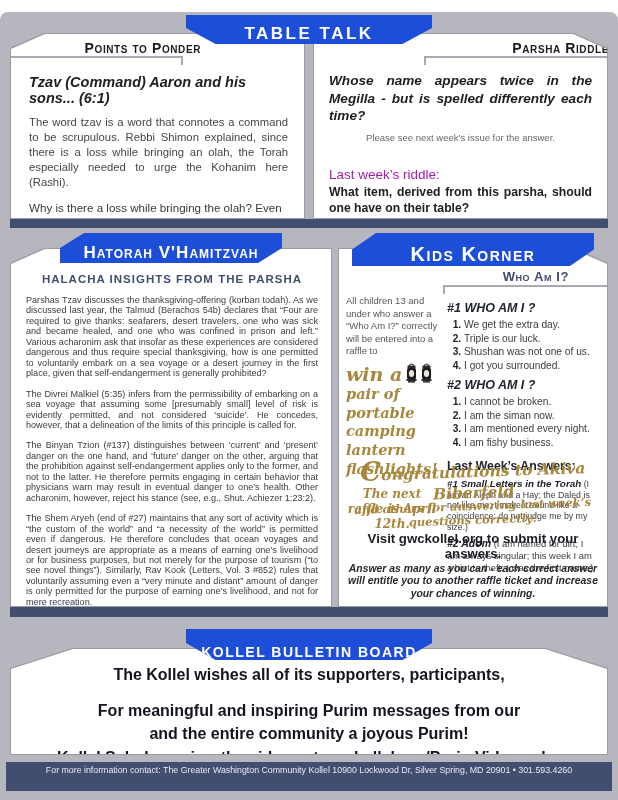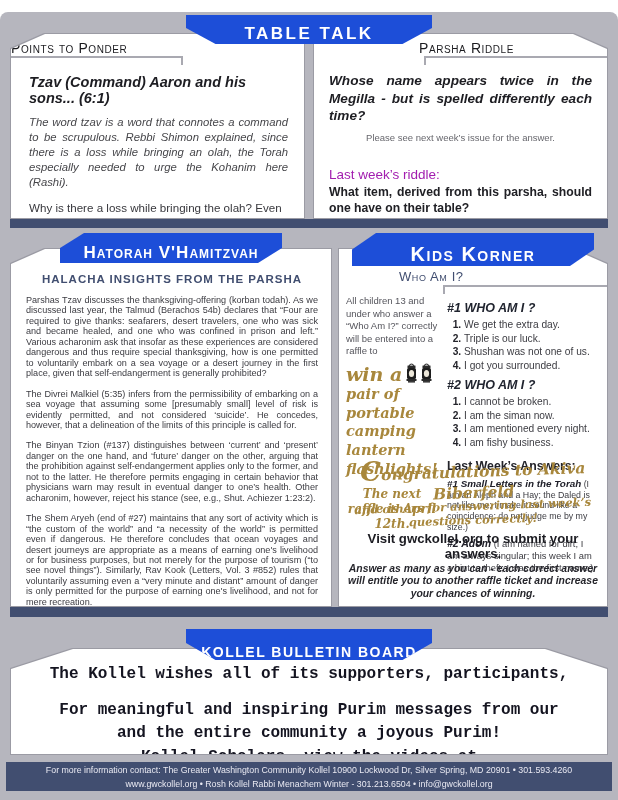--- a/index.html
+++ b/index.html
@@ -30,34 +30,34 @@
   .cut-tr { clip-path:polygon(0 0,calc(100% - 34px) 0,100% 15px,100% 100%,0 100%); }
   .p1 { left:10px;  top:33px;  width:295px; height:186px; }
   .p2 { left:313px; top:33px;  width:295px; height:186px; }
   .p3 { left:10px;  top:248px; width:322px; height:359px; }
   .p4 { left:338px; top:248px; width:270px; height:359px; }
   .p5 { left:10px;  top:648px; width:598px; height:107px;
         clip-path:polygon(62px 0,calc(100% - 62px) 0,100% 20px,100% 100%,0 100%,0 20px); }
   .p5 .pinner { clip-path:polygon(62px 0,calc(100% - 62px) 0,100% 20px,100% 100%,0 100%,0 20px); }
 
   
-  .sec-text { position:absolute; font-weight:400; font-variant:small-caps; font-size:14px;
-              letter-spacing:.6px; color:#1b1b1f; text-align:left; }
+  .sec-text { position:absolute; font-weight:700; font-variant:small-caps; font-size:14px;
+              letter-spacing:.6px; color:#1b1b1f; text-align:right; }
   .sec-rule { position:absolute; height:2px; background:#a9a9b1; }
   .sec-rule.tick-r::after, .sec-rule.tick-l::before { content:""; position:absolute; top:0;
               width:2px; height:9px; background:#a9a9b1; }
   .sec-rule.tick-r::after { right:0; }
   .sec-rule.tick-l::before { left:0; }
 
   
   .p1 .sec-text { top:6px; left:0; width:190px; }
   .p1 .sec-rule { top:22px; left:0; width:172px; }
   .p1-body { padding:40px 16px 0 18px; }
   .ptp-title { font-size:14.5px; font-weight:700; font-style:italic; color:#1d1d22; }
-  .ptp-quote { margin-top:9px; font-size:11.3px; font-style:italic; color:#46464a;
+  .ptp-quote { margin-top:9px; font-size:11.3px; color:#46464a;
                line-height:1.32; text-align:justify; }
   .ptp-disc  { margin-top:10px; font-size:11.6px; color:#38383d; line-height:1.3; }
 
   
   .p2 .sec-text { top:6px; left:105px; width:190px; }
   .p2 .sec-rule { top:22px; left:110px; right:0; }
   .p2-body { padding:38px 15px 0 15px; }
   .pr-q  { font-size:13.6px; font-weight:700; font-style:italic; color:#1d1d22; line-height:1.3; text-align:justify; }
   .pr-note { margin-top:7px; font-size:9.5px; color:#67676d; text-align:center; }
   .pr-lwl { margin-top:24px; font-size:13.5px; font-weight:400; color:#a21caf; }
@@ -95,21 +95,21 @@
   .ans-title { font-weight:700; font-style:italic; color:#20202a; font-size:1.12em; }
   .kk-footer { position:absolute; left:4px; right:4px; bottom:6px; text-align:center; z-index:3; }
   .congrats1 { font-size:15.5px; transform:rotate(-2deg); }
   .congrats1::first-letter { font-size:1.7em; }
   .congrats2 { font-size:11.5px; transform:rotate(-2deg); margin-top:-3px; }
   .kk-visit { margin-top:4px; font-size:13.2px; font-weight:700; color:#1c1c22; }
   .kk-note { margin-top:2px; font-size:10.4px; font-weight:700; font-style:italic; line-height:1.2; color:#26262c; }
   .lanterns { display:flex; gap:2px; }
 
   
-  .p5-body { padding-top:14px; text-align:center; color:#141420; font-weight:700;font-family:Liberation Mono, monospace; }
+  .p5-body { padding-top:14px; text-align:center; color:#141420; font-weight:700; }
   .bb-l { font-size:16px; line-height:1.45; }
   .bb-group2 { margin-top:13px; }
 
   
   .footer { position:absolute; left:6px; top:762px; width:606px; height:29px; background:#414e70;
             color:#e9e9f2; font-size:8.8px; line-height:1.55; text-align:center; padding-top:2px;
             box-sizing:border-box; }
 </style>
 </head>
 <body>
@@ -246,15 +246,14 @@
         <div class="bb-l">Kollel Scholars, view the videos at gwckollel.org/PurimVideos.php</div>
       </div>
     </div>
   </div>
   <div class="banner banner-trap kbb-banner">
     <span>KOLLEL BULLETIN BOARD</span>
   </div>
 
   <div class="footer">
     <div>For more information contact:  The Greater Washington Community Kollel 10900 Lockwood Dr, Silver Spring, MD 20901 • 301.593.4260</div>
-    <div>www.gwckollel.org • Rosh Kollel Rabbi Menachem Winter - 301.213.6504 • info@gwckollel.org</div>
   </div>
 </div>
 
 </body></html>

